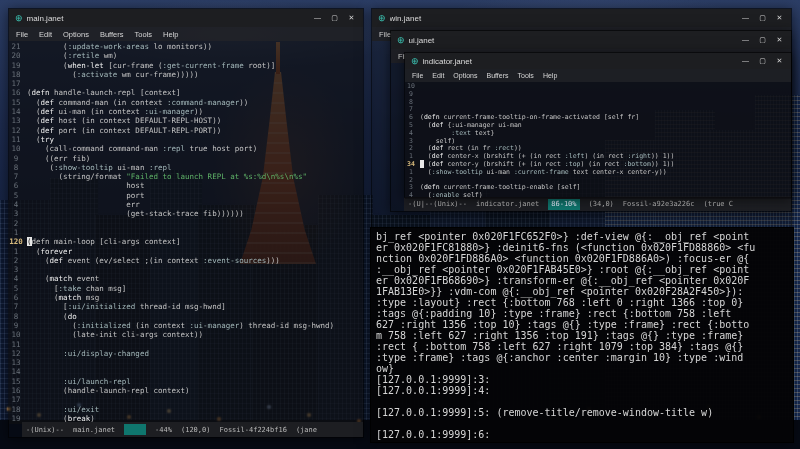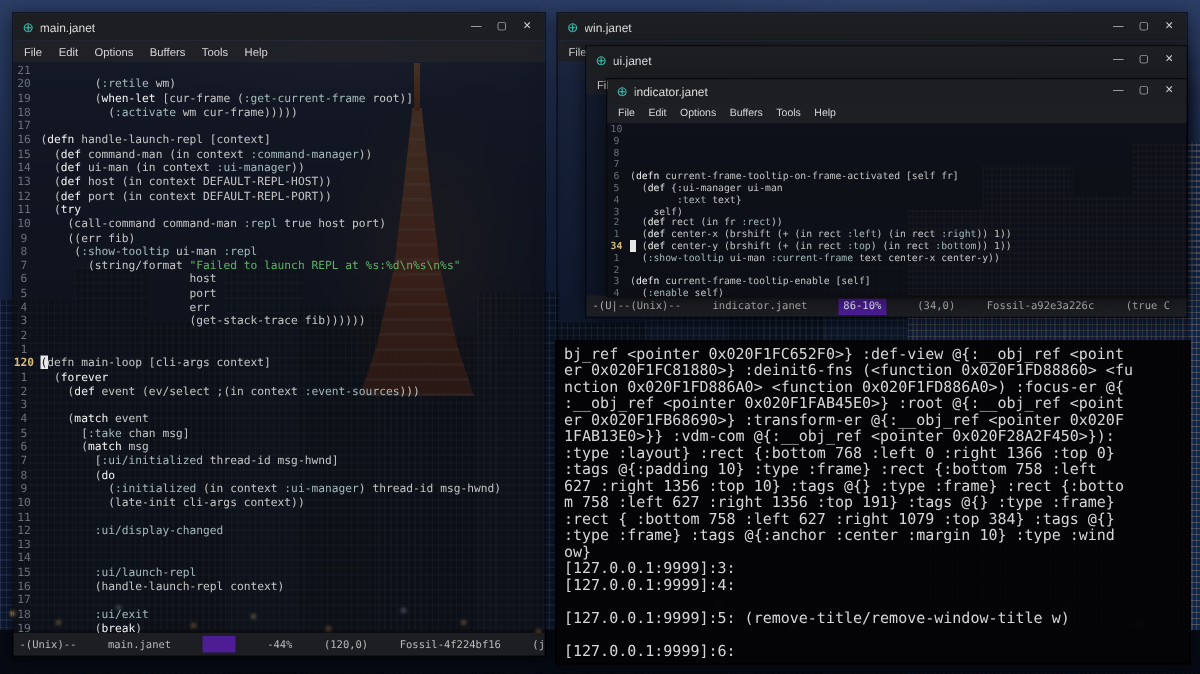--- a/index.html
+++ b/index.html
@@ -66,24 +66,24 @@
   .left-ed .cl{height:9.3px;line-height:9.3px;font-size:7.5px}
   .ind-ed .cl{height:7.8px;line-height:7.8px;font-size:6.5px}
   .ln{width:18px;text-align:center;padding-right:4px;color:#697079;flex:0 0 auto}
   .ind-ed .ln{width:15px;padding-right:3px}
   .ct{color:#c4c4c4}
   .cl.cur .ln{color:#d7ba7d;font-weight:bold}
   .cursor{background:#e8e8e8;color:#101010}
   .str{color:#5fb368}
   .kw{color:#f0f0f0}
   .sym{color:#a3b8ba}
-  .statusbar{position:absolute;left:0;right:0;bottom:0;height:15px;background:rgba(30,31,35,.97);
-    display:flex;align-items:center;font-size:7px;color:#b9b9b9;padding:0 4px;gap:21px;white-space:pre;overflow:hidden}
+  .statusbar{position:absolute;left:13px;right:0;bottom:0;height:15px;background:rgba(30,31,35,.97);
+    display:flex;align-items:center;font-size:7px;color:#b9b9b9;padding:0 4px;gap:9px;white-space:pre;overflow:hidden}
   .statusbar.thin{height:14px}
-  .badge{background:#4c1d95;color:#e9efff;min-width:22px;height:11px;line-height:11px;padding:0 3px;text-align:left}
+  .badge{background:#0f766e;color:#e9efff;min-width:22px;height:11px;line-height:11px;padding:0 3px;text-align:left}
   .winbody{position:absolute;left:0;right:0;bottom:0}
   .terminal{position:absolute;left:370px;top:227px;width:424px;height:216px;background:rgba(4,4,6,.97);
     border:1px solid #000;color:#d6d6d6;font-size:10px;padding:3px 5px;overflow:hidden}
   .tl{height:11px;line-height:11px;white-space:pre}
 </style>
 </head>
 <body>
 
 <div id="stage">
 
@@ -126,21 +126,21 @@
 
     <span class="mi">File</span>
         <span class="mi">Edit</span>
         <span class="mi">Options</span>
         <span class="mi">Buffers</span>
         <span class="mi">Tools</span>
         <span class="mi">Help</span>
       </div>
     <div class="codearea left-ed" style="height:383px">
 
-    <div class="cl"><span class="ln">21</span></div>
+    <div class="cl"><span class="ln">21</span><span class="ct">        (<span class="sym">:update-work-areas</span> lo monitors))</span></div>
         <div class="cl"><span class="ln">20</span><span class="ct">        (<span class="sym">:retile</span> wm)</span></div>
         <div class="cl"><span class="ln">19</span><span class="ct">        (<span class="kw">when-let</span> [cur-frame (<span class="sym">:get-current-frame</span> root)]</span></div>
         <div class="cl"><span class="ln">18</span><span class="ct">          (<span class="sym">:activate</span> wm cur-frame)))))</span></div>
         <div class="cl"><span class="ln">17</span><span class="ct"></span></div>
         <div class="cl"><span class="ln">16</span><span class="ct">(<span class="kw">defn</span> handle-launch-repl [context]</span></div>
         <div class="cl"><span class="ln">15</span><span class="ct">  (<span class="kw">def</span> command-man (in context <span class="sym">:command-manager</span>))</span></div>
         <div class="cl"><span class="ln">14</span><span class="ct">  (<span class="kw">def</span> ui-man (in context <span class="sym">:ui-manager</span>))</span></div>
         <div class="cl"><span class="ln">13</span><span class="ct">  (<span class="kw">def</span> host (in context DEFAULT-REPL-HOST))</span></div>
         <div class="cl"><span class="ln">12</span><span class="ct">  (<span class="kw">def</span> port (in context DEFAULT-REPL-PORT))</span></div>
         <div class="cl"><span class="ln">11</span><span class="ct">  (<span class="kw">try</span></span></div>

